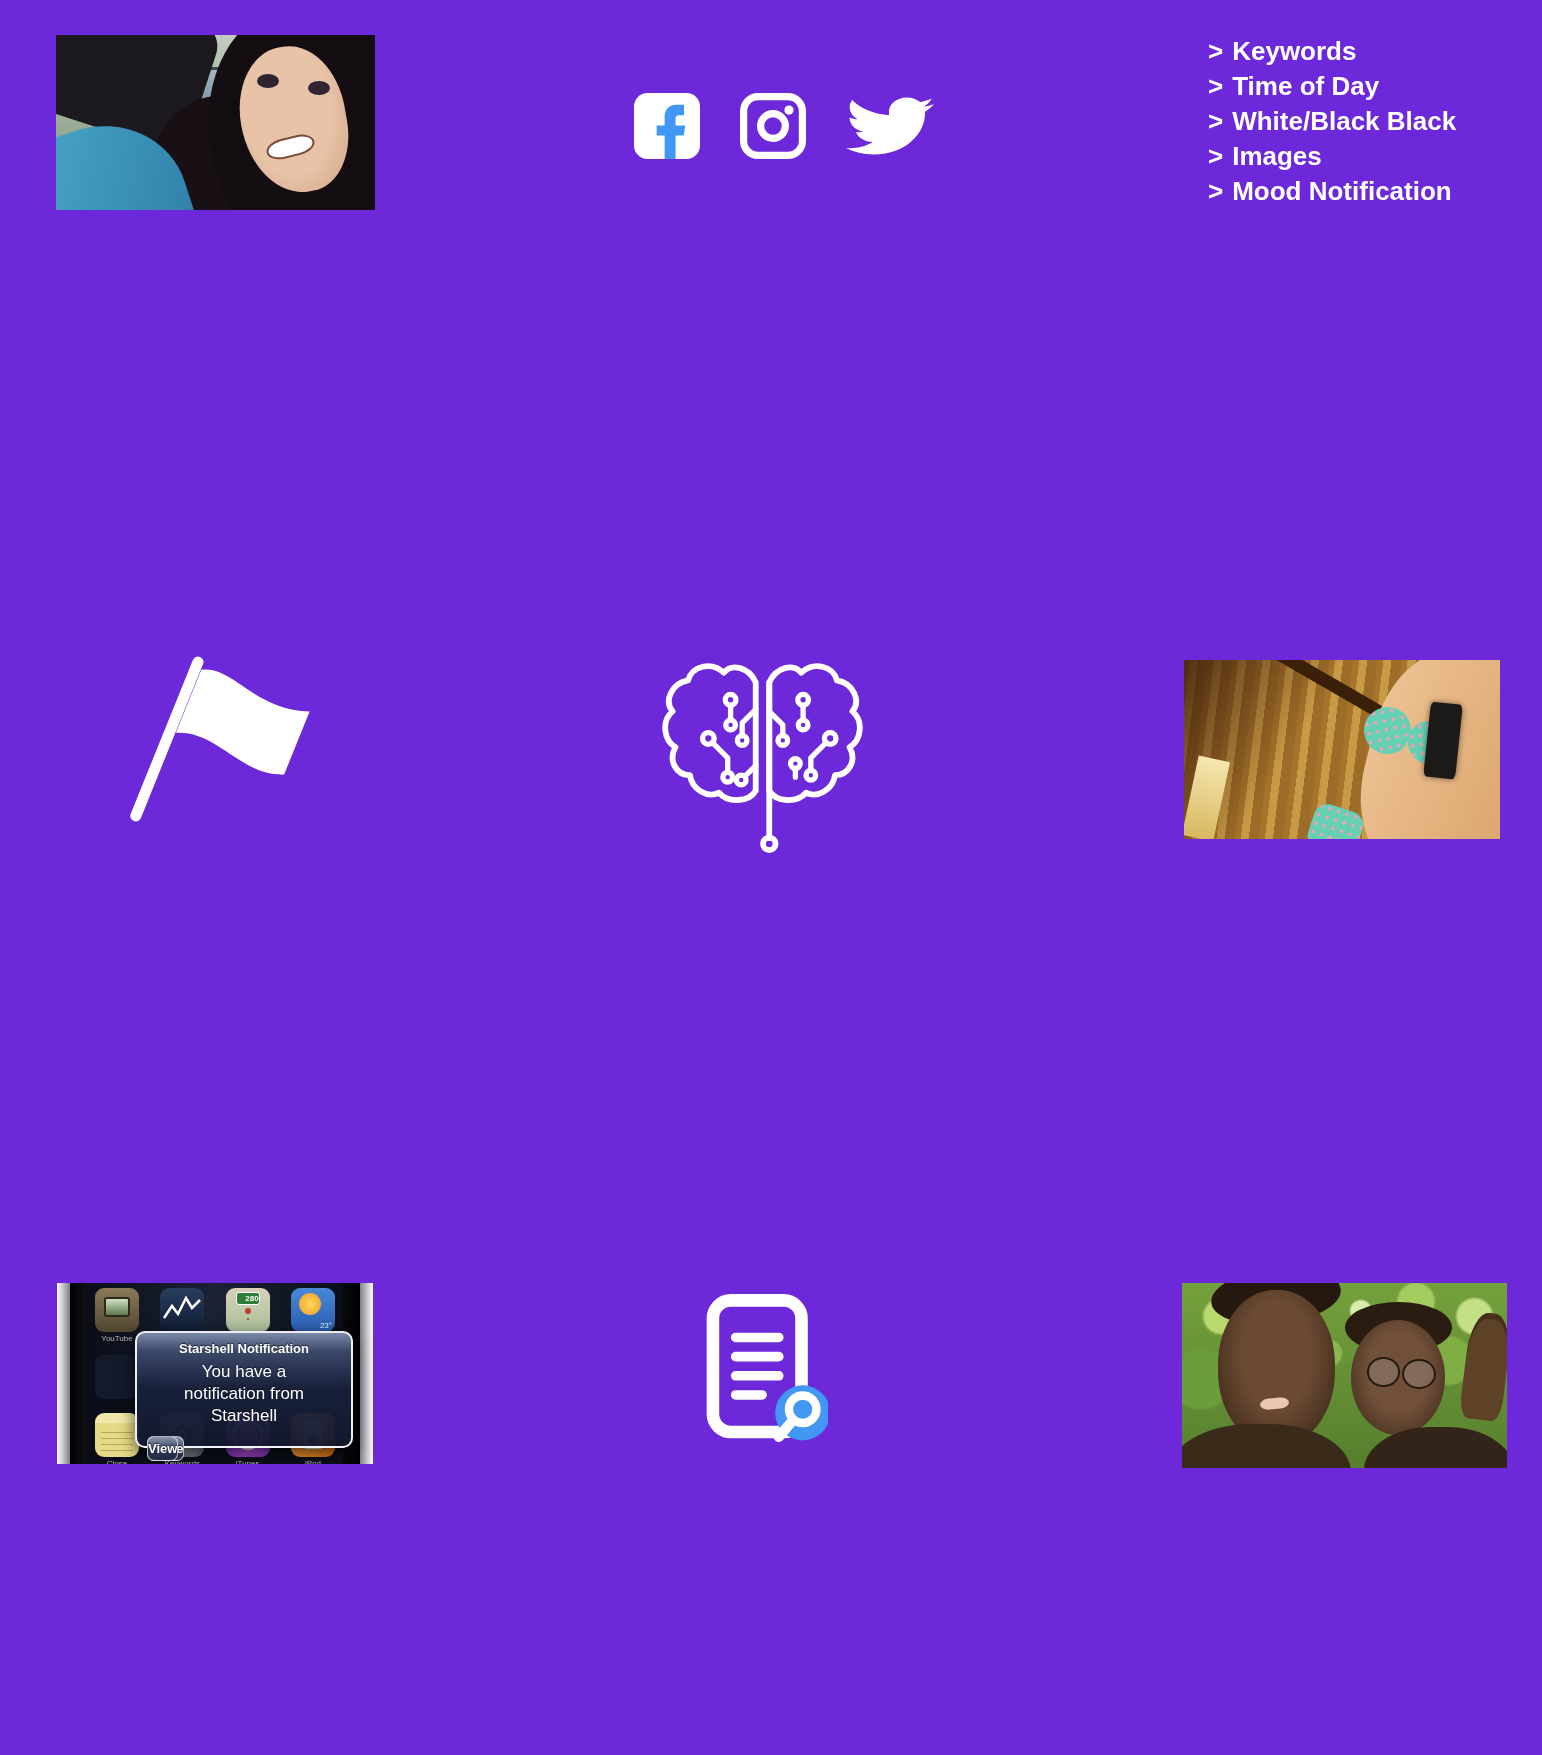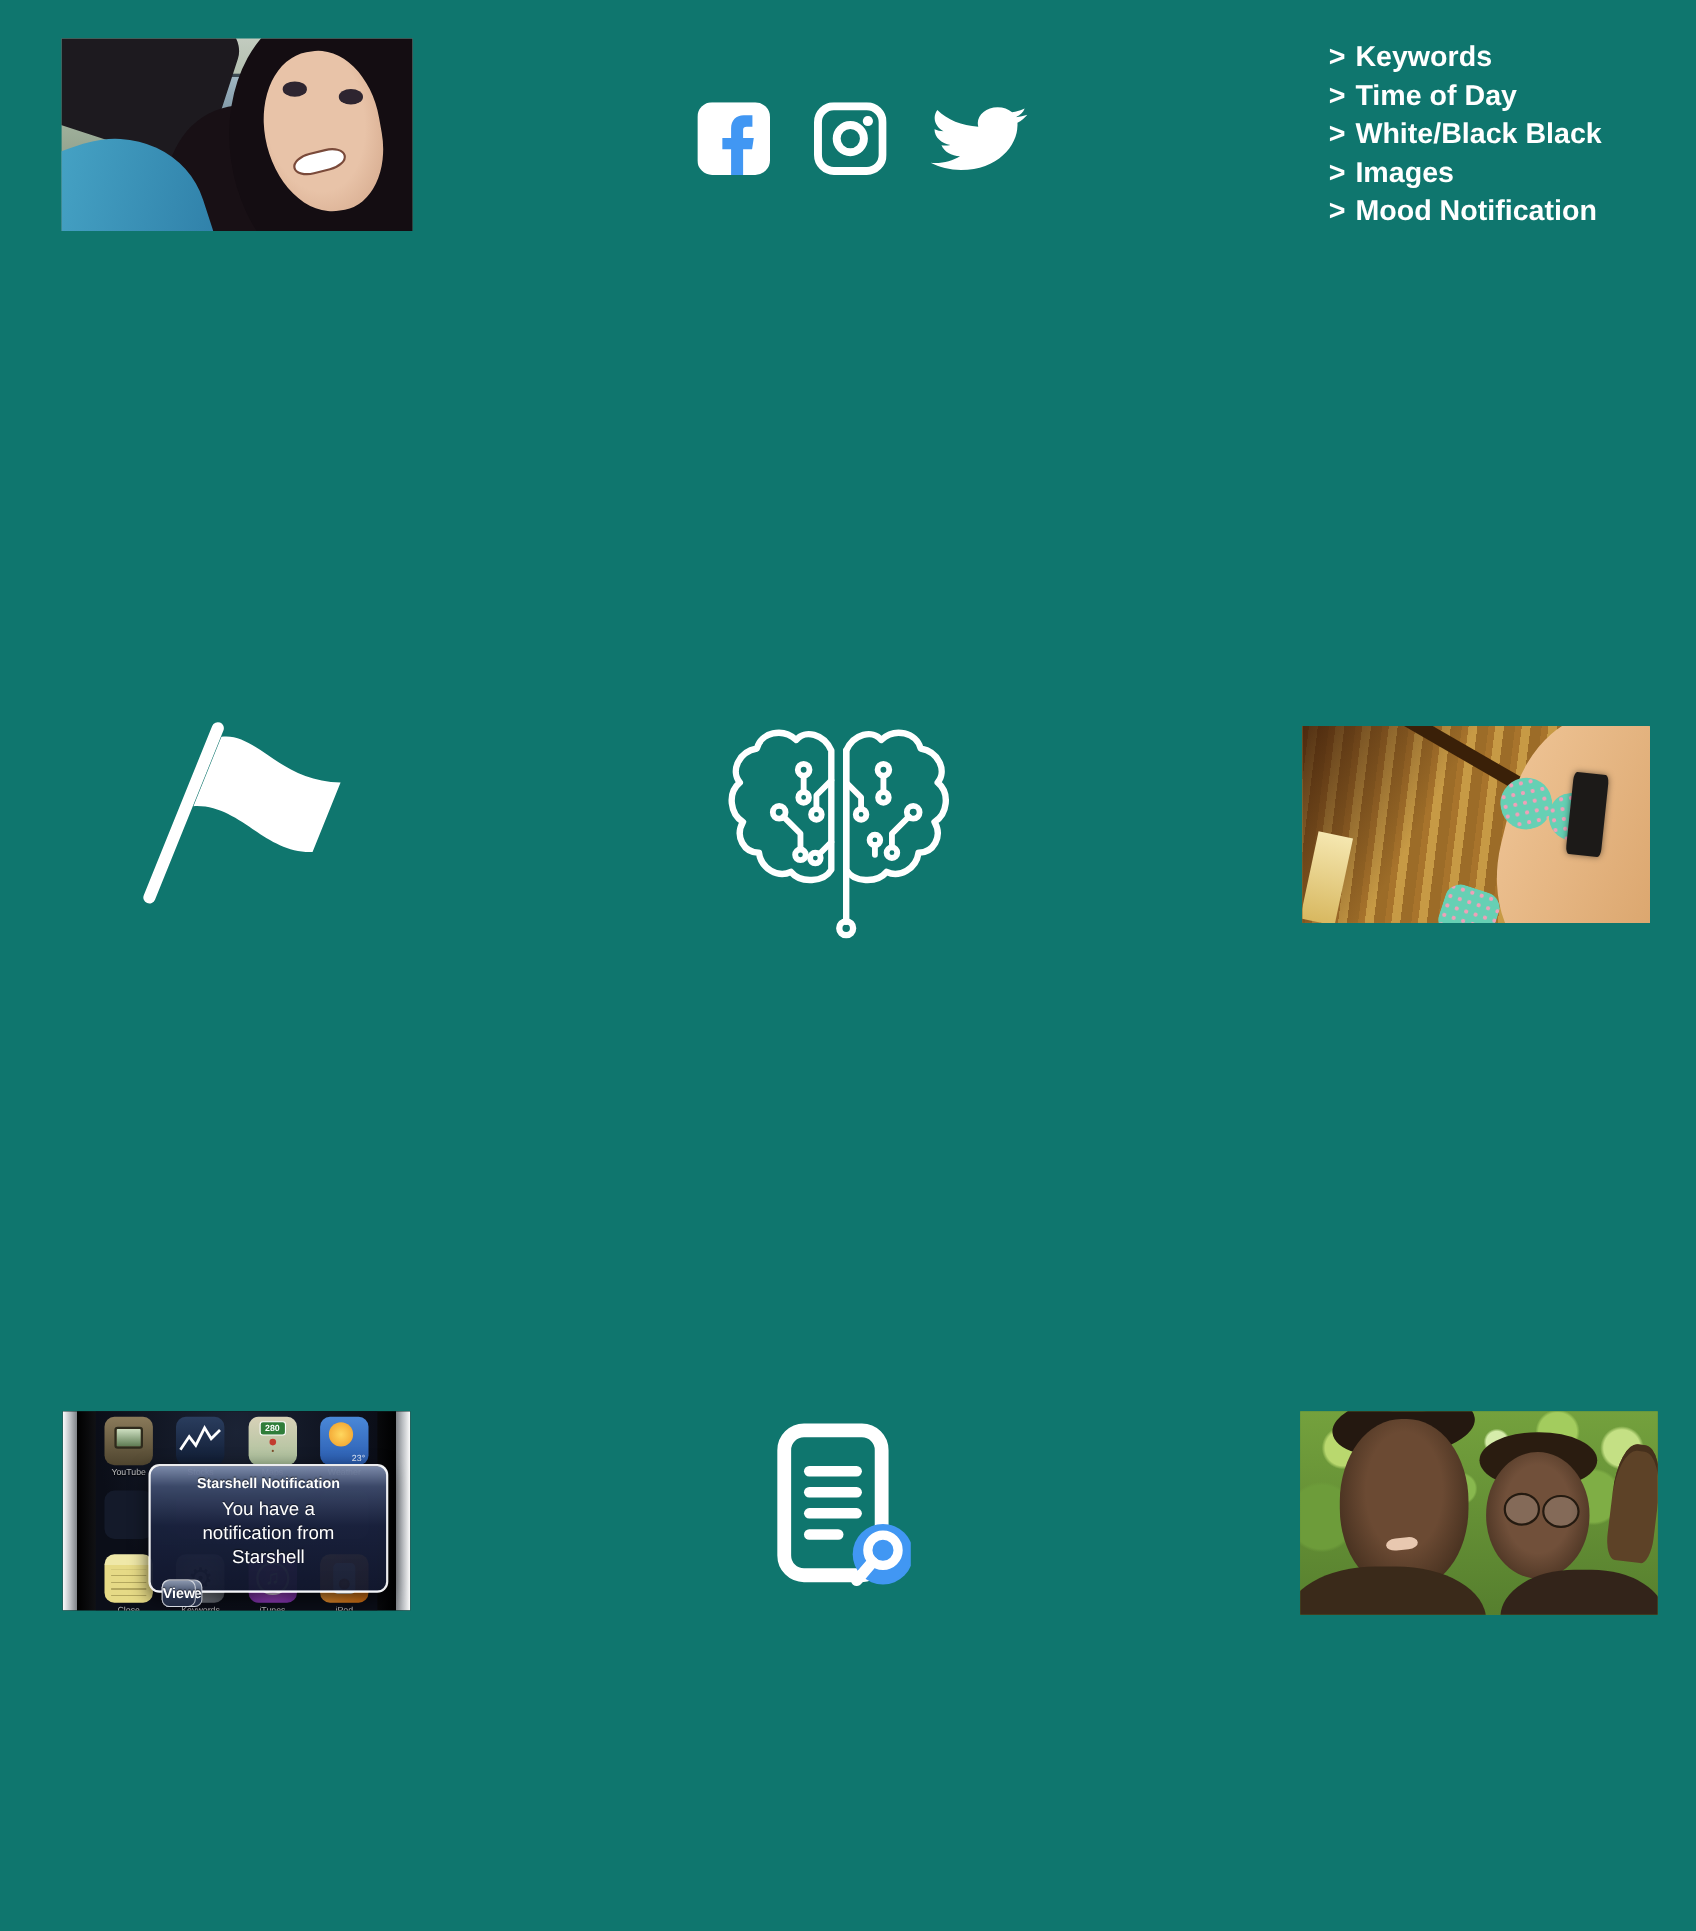--- a/index.html
+++ b/index.html
@@ -1,17 +1,17 @@
 <!DOCTYPE html>
 <html><head>
 <meta charset="utf-8">
 <style>
   html,body{margin:0;padding:0;}
   body{font-family:"Liberation Sans", sans-serif;}
-  #canvas{position:relative;width:1542px;height:1755px;background:#0f766e;overflow:hidden;}
+  #canvas{position:relative;width:1542px;height:1755px;background:#6d28d9;overflow:hidden;}
   .photo{position:absolute;overflow:hidden;}
   .photo *{position:absolute;}
 
   
   .photo1{left:56px;top:35px;width:319px;height:175px;background:linear-gradient(180deg,#c2cbbf 0%,#9fb09b 45%,#76836f 100%);}
   .p1-darkTL{top:-24%;left:-10%;width:58%;height:78%;background:#1d1a1f;transform:rotate(18deg);border-radius:22%;}
   .p1-plant{left:27%;top:28%;width:20%;height:48%;background:radial-gradient(#3f6b32,#2c4d22);border-radius:50%;}
   .p1-window{left:40%;top:18%;width:18%;height:40%;background:linear-gradient(#9fb6c2,#5c7586);border:3px solid #3c4a52;}
   .p1-strand{left:28%;bottom:-32%;width:48%;height:95%;background:#181015;transform:rotate(25deg);border-radius:40%;}
   .p1-hair{right:-14%;top:-18%;width:66%;height:145%;background:#140d12;border-radius:45% 0 0 45%/50% 0 0 50%;transform:rotate(-8deg);}
@@ -61,21 +61,21 @@
   .screen{left:30px;right:30px;top:0;bottom:0;background:radial-gradient(ellipse at 50% 10%,#1b2335 0,#0b0e18 70%);}
   .app-row{left:6px;right:6px;display:flex;justify-content:space-between;}
   .row1{top:5px;} .row2{top:72px;} .row3{top:130px;}
   .app{position:relative!important;width:48px;}
   .app-tile{position:relative!important;width:44px;height:44px;margin:0 auto;border-radius:9px;overflow:hidden;}
   .app-label{position:relative!important;margin-top:2px;font-size:8px;line-height:9px;color:rgba(255,255,255,.7);text-align:center;text-shadow:0 1px 1px #000;}
   .t-youtube{background:linear-gradient(#8a7a5a,#4f452f);}
   .t-youtube .tvscreen{left:9px;top:9px;width:26px;height:20px;background:linear-gradient(#cfe0c2,#5d7a52);border-radius:3px;border:2px solid #2e2a1c;}
   .t-stocks{background:linear-gradient(#2a3d5e,#101c33);}
   .t-maps{background:linear-gradient(#d8d2b8,#a9bf9a);}
-  .badge-280{left:10px;top:4px;width:24px;height:13px;background:#2f7d3a;border:1px solid #fff;border-radius:3px;color:#fff;font-size:8px;font-weight:bold;text-align:center;line-height:11px;}
+  .badge-280{left:10px;top:4px;width:24px;height:13px;background:#2f7d3a;border:1px solid #fff;border-radius:3px;color:#fff;font-size:8px;font-weight:bold;text-align:right;line-height:11px;}
   .t-maps .pin{left:19px;top:20px;width:6px;height:6px;background:#c23b2e;border-radius:50%;box-shadow:0 8px 0 -2px #7a4a28;}
   .t-weather{background:linear-gradient(#4a88d8,#2a5cb0);}
   .t-weather .sun{left:8px;top:5px;width:22px;height:22px;border-radius:50%;background:radial-gradient(#ffd75e,#f09a28);}
   .t-weather .temp{right:3px;bottom:2px;font-size:8px;color:#eaf2ff;}
   .t-dim{background:#141a2a;}
   .t-notes{background:linear-gradient(#efe8a8 0 22%,#e6da86 22% 100%);}
   .t-notes .lines{left:6px;top:14px;width:32px;height:24px;background:repeating-linear-gradient(#0000 0 5px,#b4a85f 5px 6px);}
   .t-settings{background:radial-gradient(#a7adb5,#545a63);color:#2b2f35;font-size:26px;text-align:center;line-height:44px;}
   .t-itunes{background:radial-gradient(circle at 50% 40%,#cf6ef0,#7a2ba8);color:#fff;font-size:18px;text-align:center;line-height:42px;}
   .t-itunes .ring{left:7px;top:7px;width:30px;height:30px;border:2px solid rgba(255,255,255,.85);border-radius:50%;}

